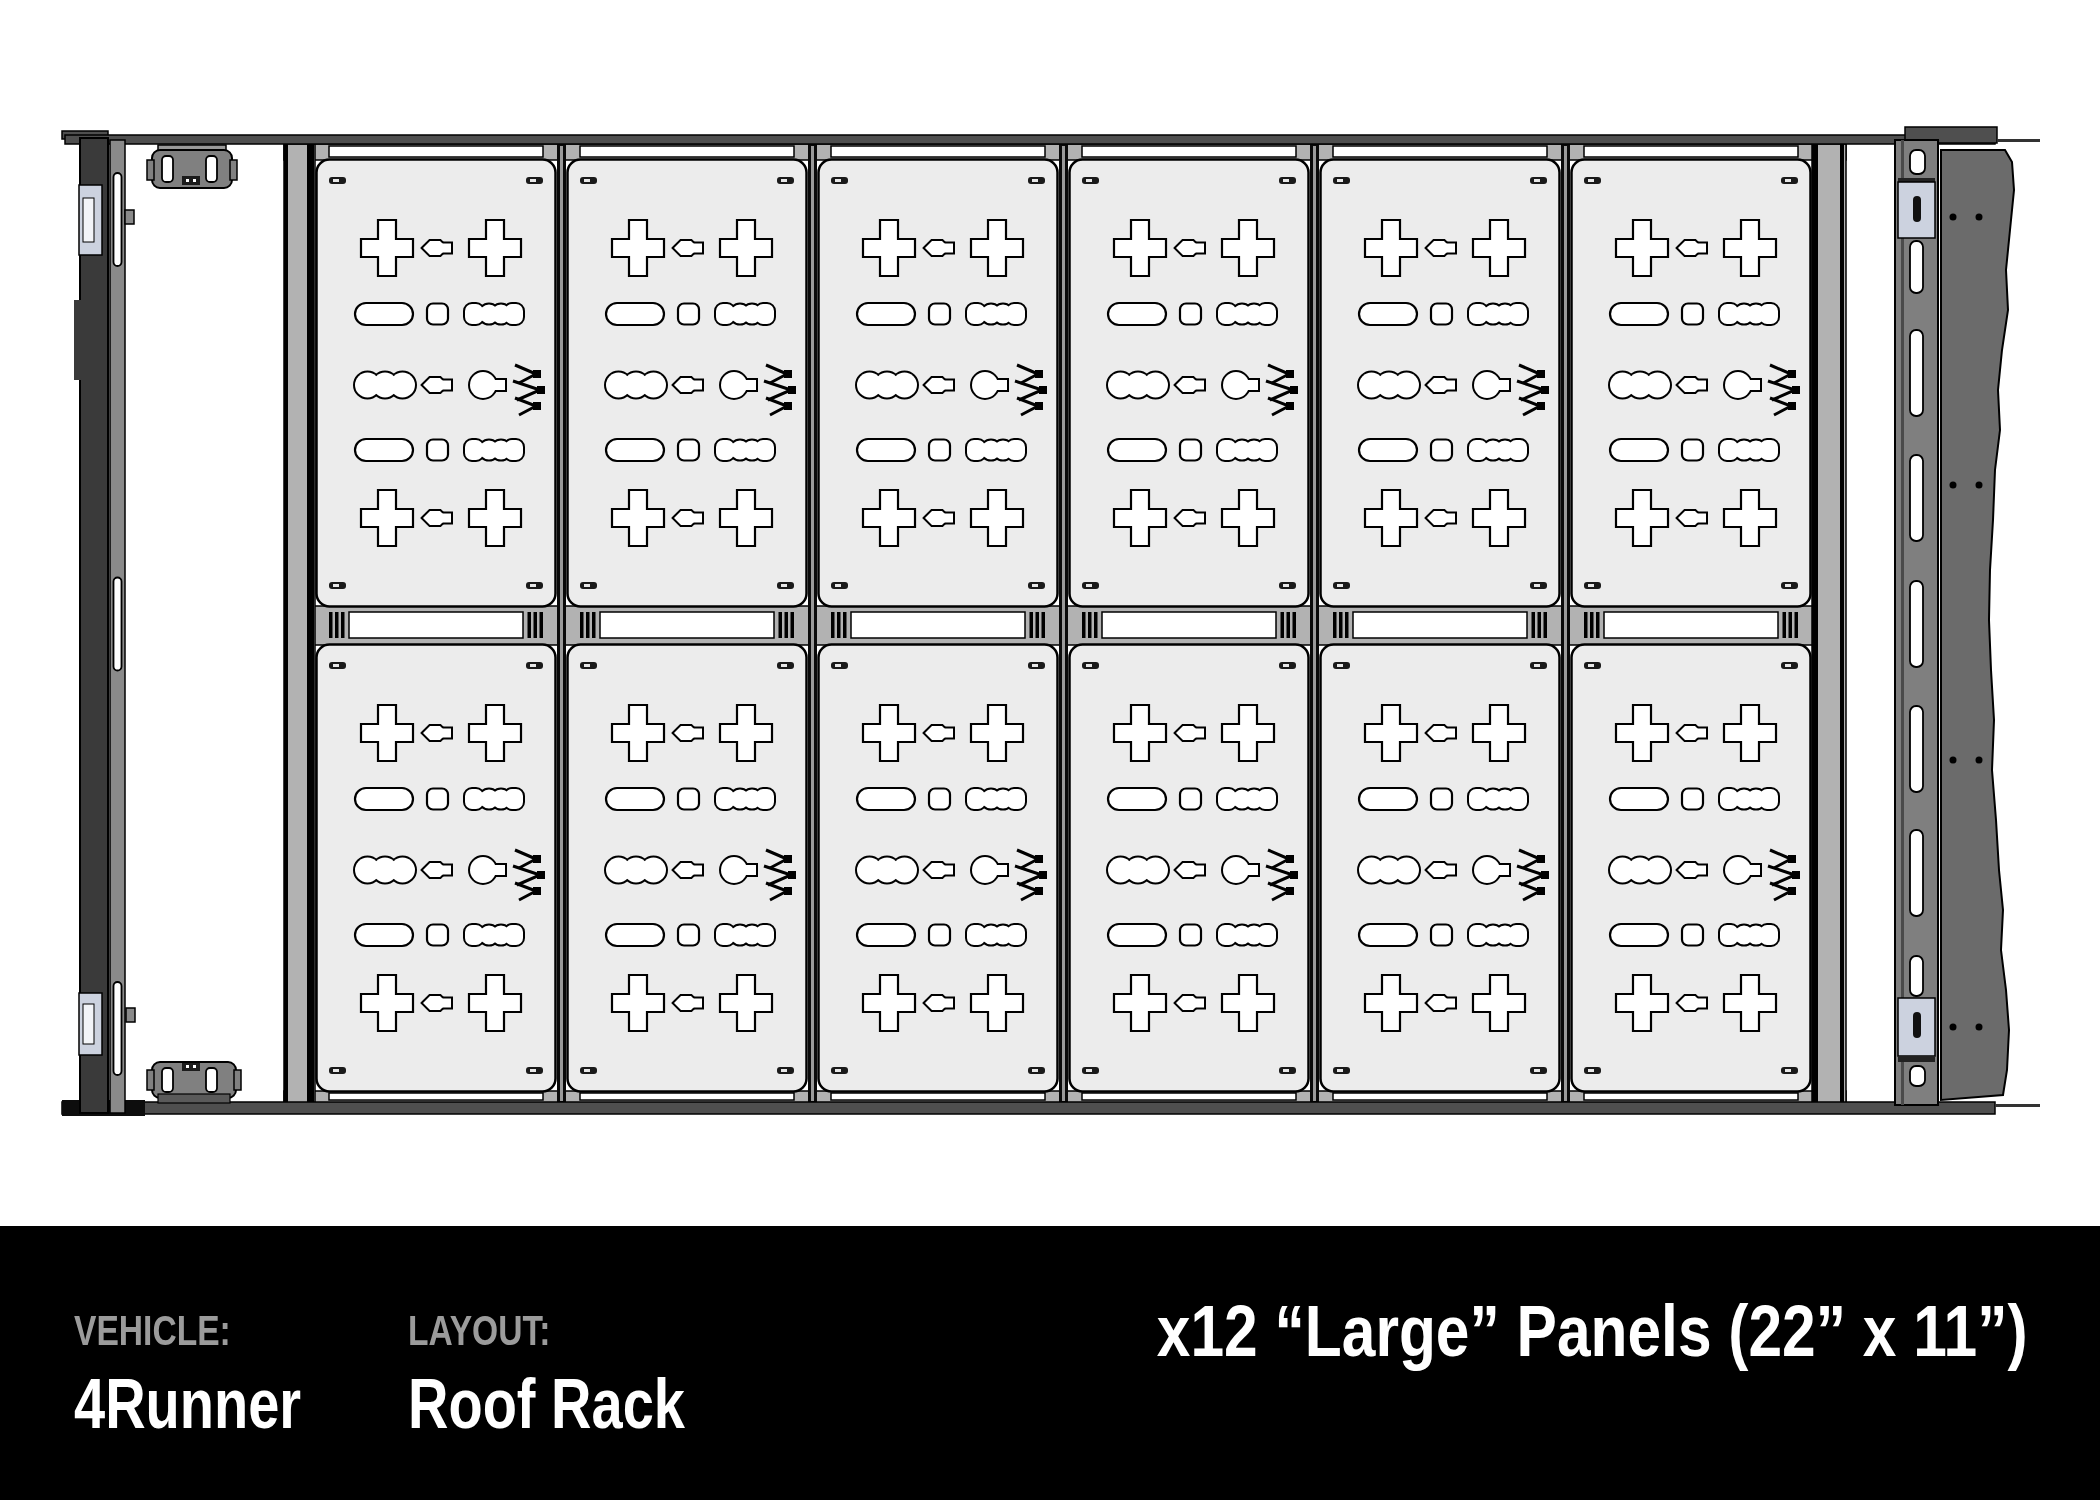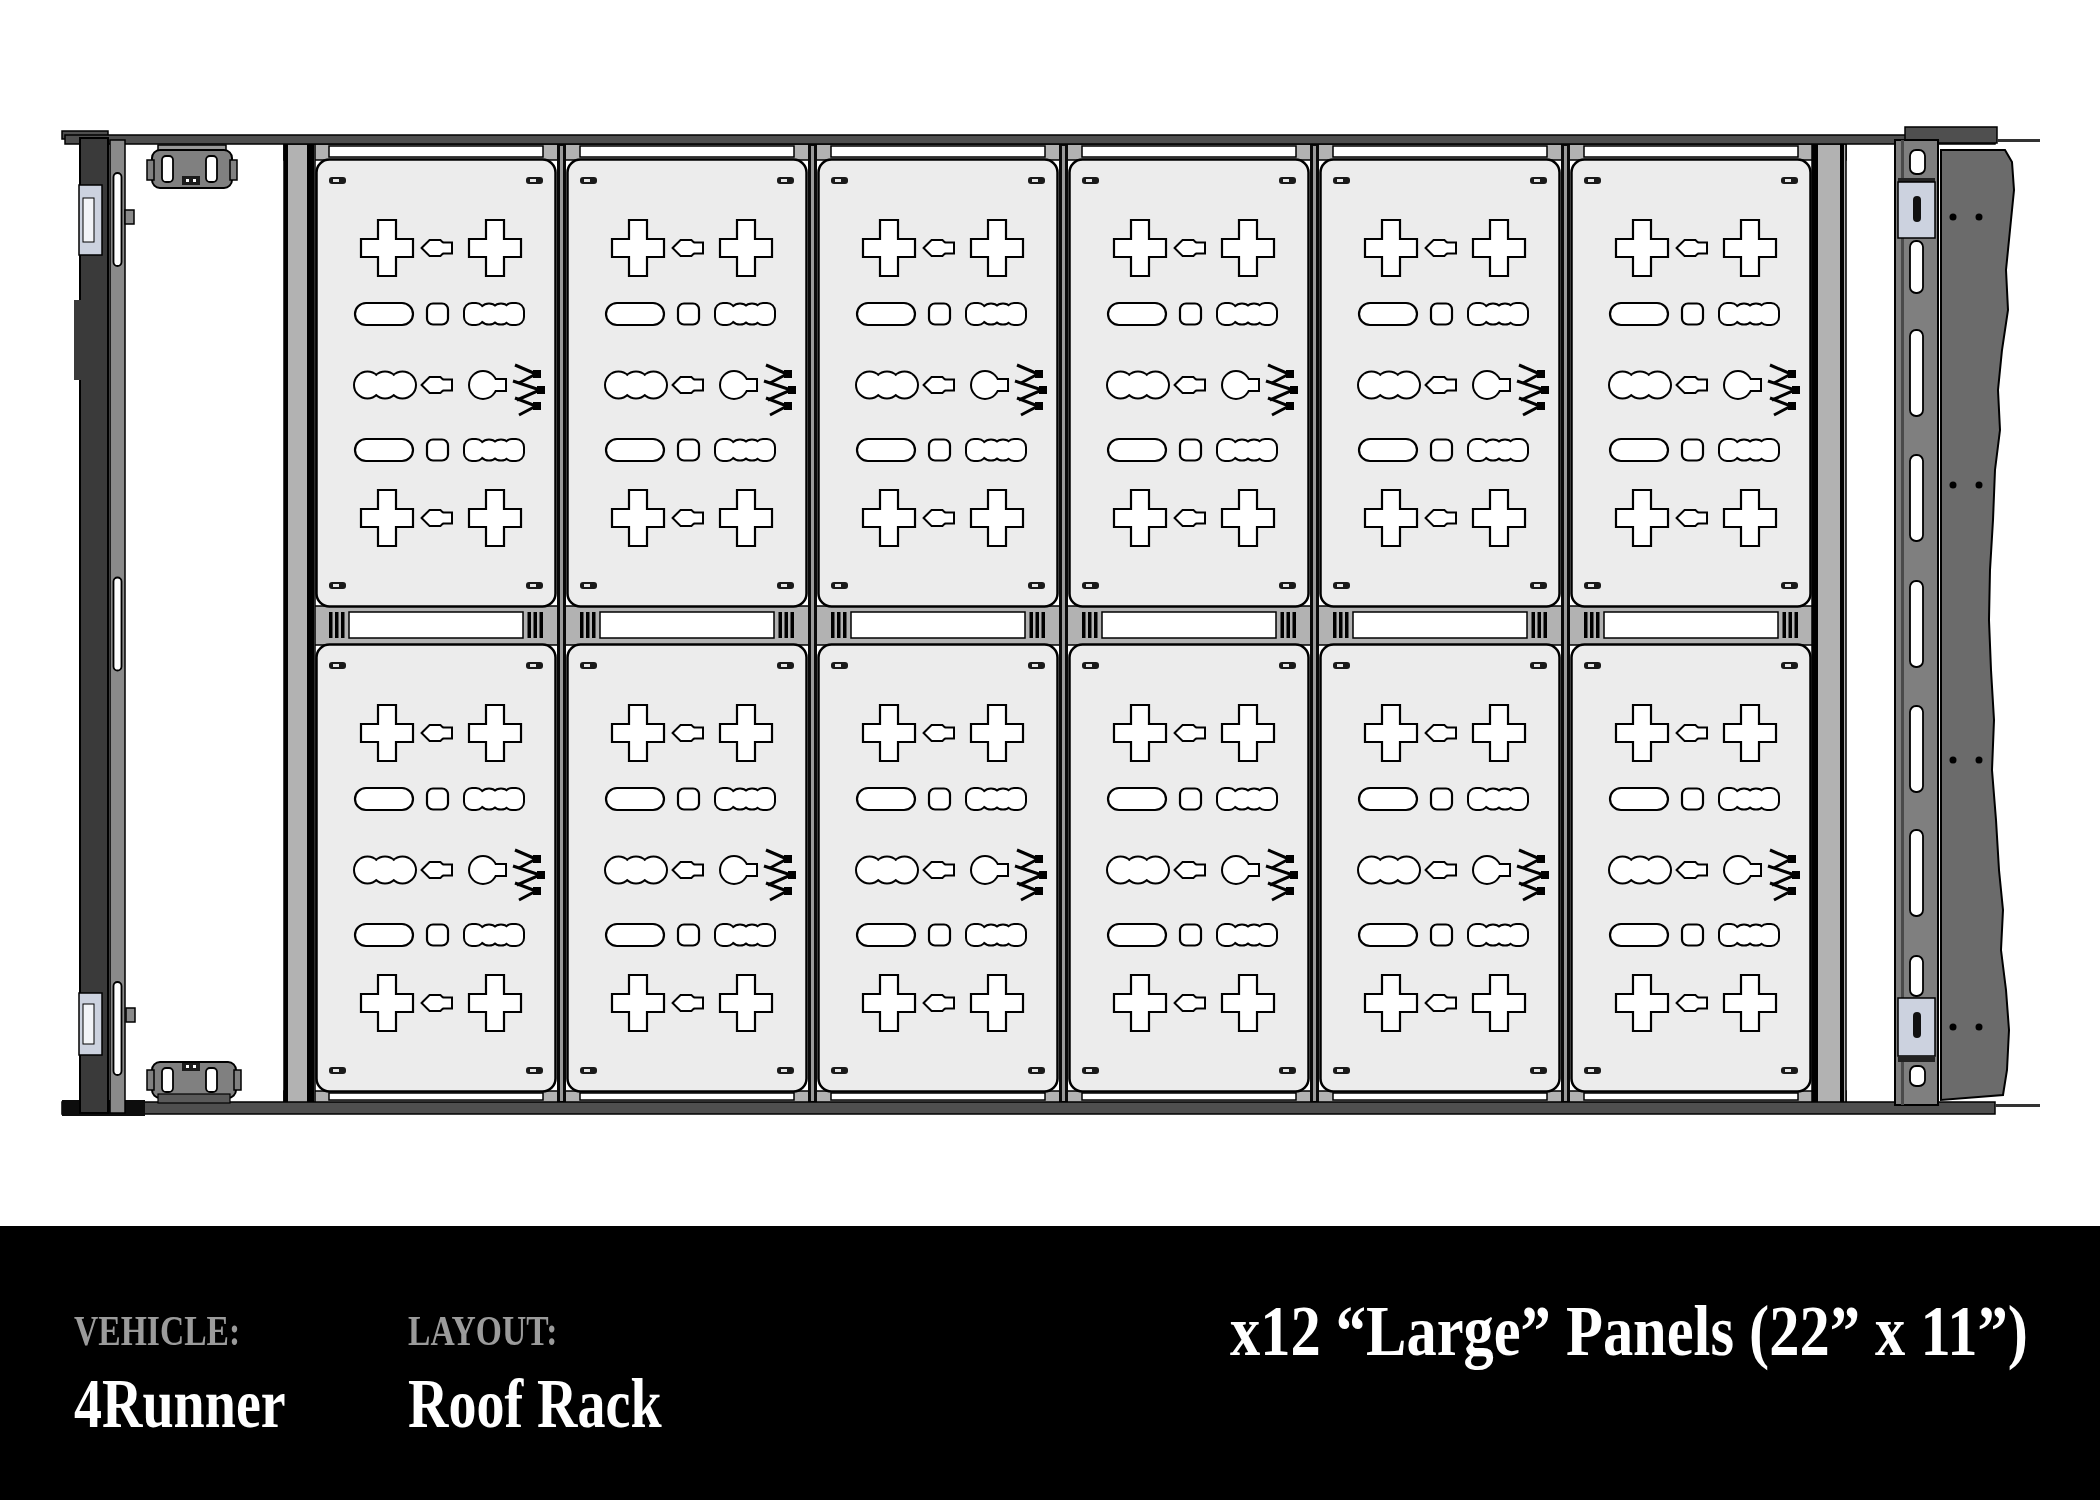--- a/index.html
+++ b/index.html
@@ -3,21 +3,21 @@
 <meta charset="utf-8">
 <style>
   :root{
     --panel-fill:#ececec; --frame-gray:#b2b2b2; --band-dark:#4f4f4f;
     --rail-dark:#3a3a3a; --mid-gray:#8a8a8a; --slot-rail:#7f7f7f;
     --fairing:#6b6b6b; --slate:#ccd2df; --footer-bg:#000000;
     --label-gray:#9b9b9b; --text-white:#ffffff;
   }
   html,body{margin:0;padding:0;background:#fff;}
   .stage{position:relative;width:2100px;height:1500px;background:#fff;overflow:hidden;
-         font-family:Liberation Serif, serif;}
+         font-family:Liberation Sans, sans-serif;}
   svg{position:absolute;left:0;top:0;}
   
   .panelbg{fill:var(--panel-fill);stroke:#000;stroke-width:2.5;}
   .cut{fill:#fff;stroke:#000;stroke-width:4;}
   .cutfill{fill:#fff;stroke:none;}
   .cut2{fill:#fff;stroke:#000;stroke-width:2.2;}
   .band{fill:var(--band-dark);stroke:#000;stroke-width:1.5;}
   .gray{fill:var(--frame-gray);stroke:#000;stroke-width:1.5;}
   .whitestrip{fill:#fff;stroke:#000;stroke-width:1.5;}
   .blk{fill:#000;stroke:none;}

